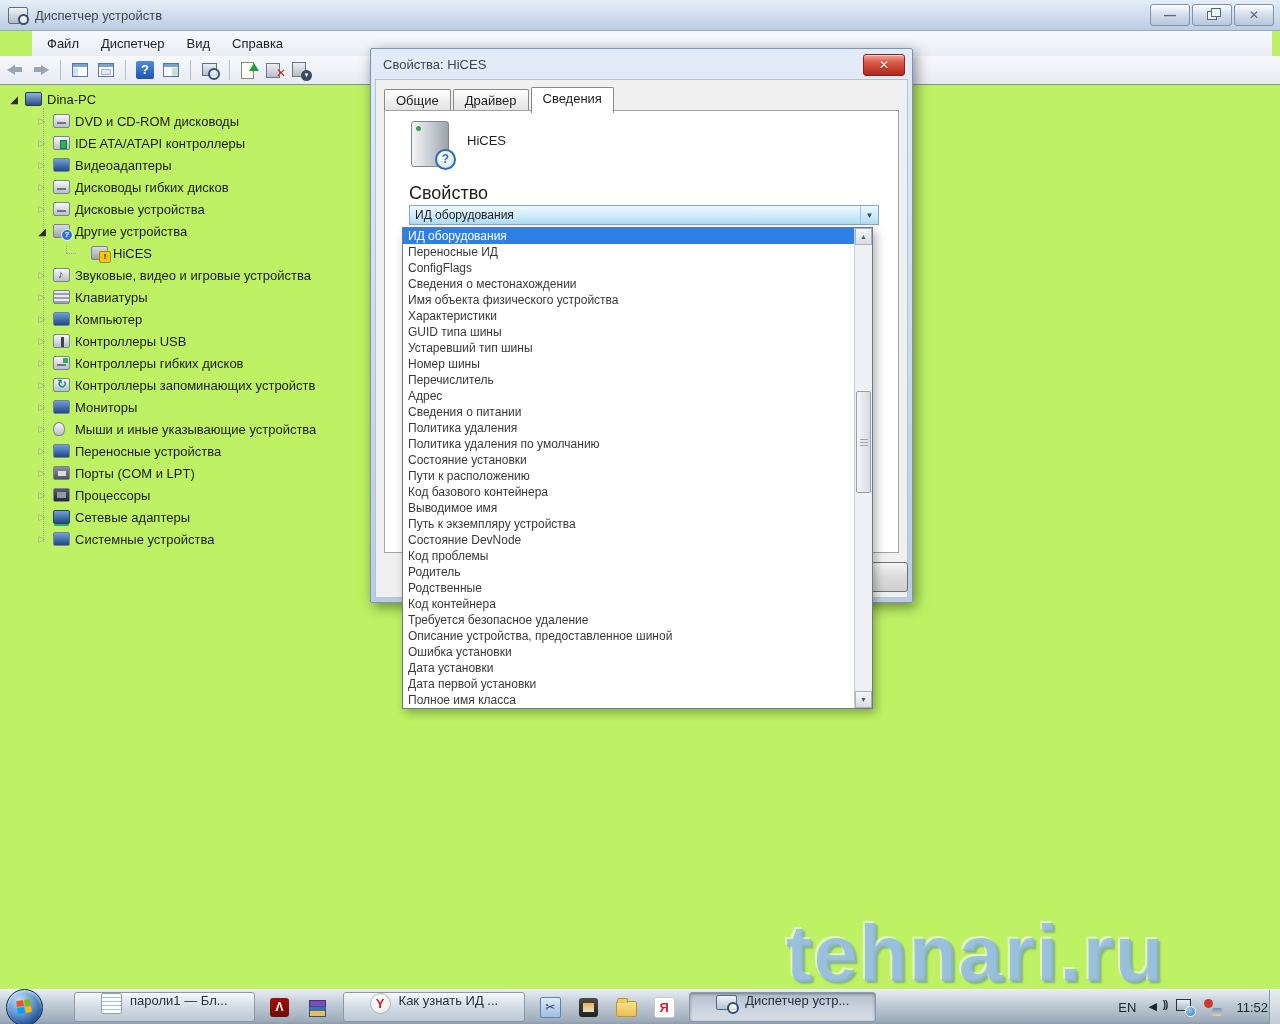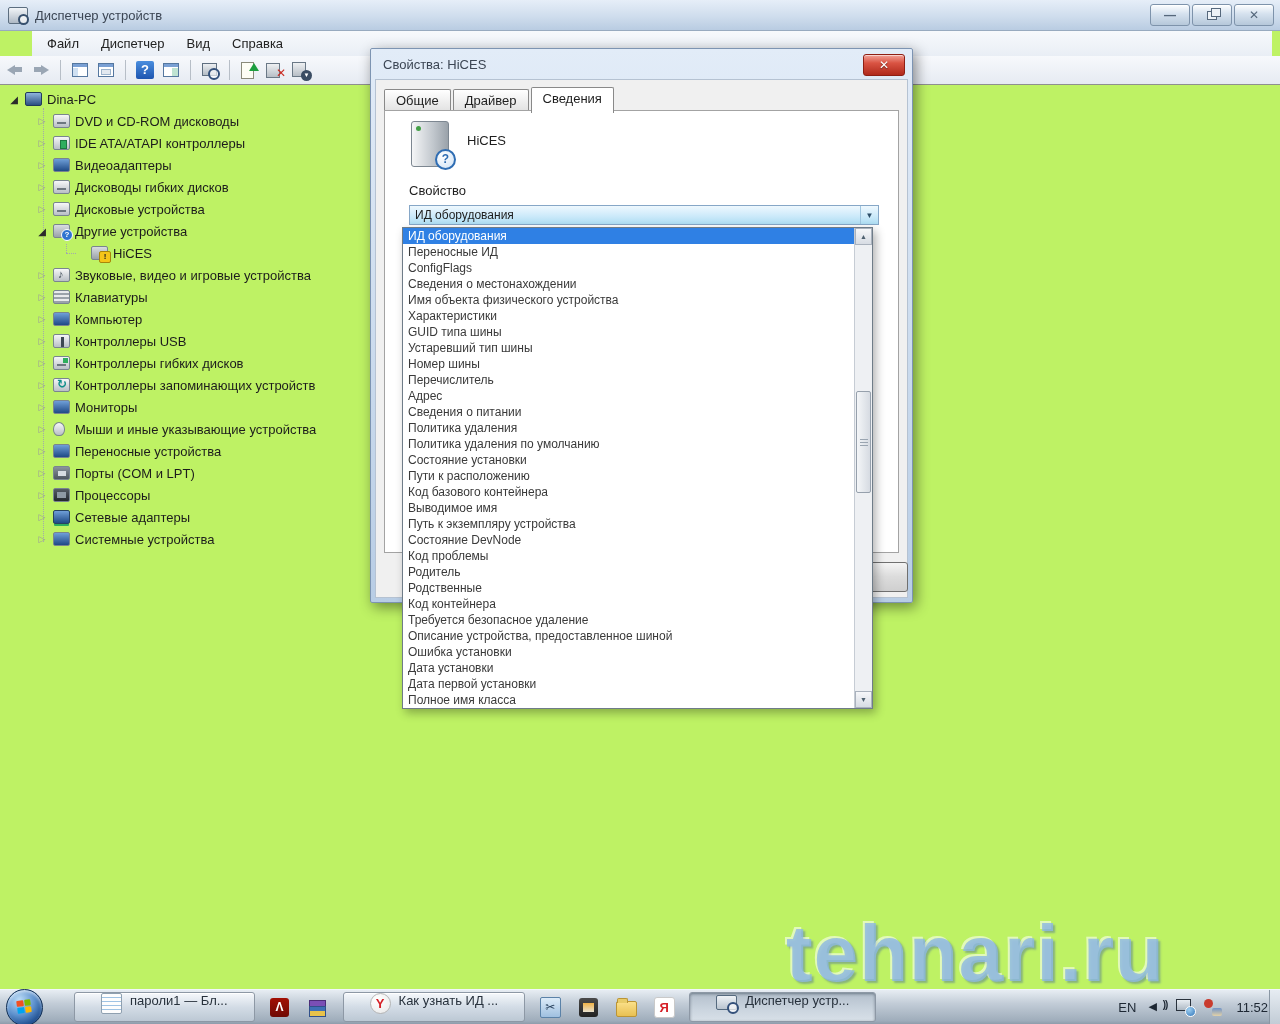--- a/index.html
+++ b/index.html
@@ -106,21 +106,21 @@
     border-radius:2px 2px 0 0;margin-right:2px;position:relative;}
   .tab.active{height:25px;background:#fff;z-index:5;margin-bottom:-1px;}
   .tabpage{position:absolute;left:8px;right:8px;top:30px;bottom:44px;background:#fff;border:1px solid #a3a3a3;}
   .dev-icon{position:absolute;left:26px;top:10px;width:36px;height:44px;
     background:linear-gradient(90deg,#f5f6f7,#c0c6cc 60%,#9aa2aa);border:1px solid #7d8archive;border:1px solid #7d8791;border-radius:3px;}
   .dev-icon::before{content:"";position:absolute;left:4px;top:4px;width:5px;height:5px;border-radius:50%;background:#43a047;}
   .dev-icon::after{content:"?";position:absolute;right:-8px;bottom:-4px;width:17px;height:17px;border-radius:50%;
     background:radial-gradient(circle at 35% 30%,#fff,#cfe2f5);border:2px solid #2f6db3;color:#2f6db3;
     font-weight:bold;font-size:12px;text-align:center;line-height:17px;}
   .dev-name{position:absolute;left:82px;top:22px;font-size:13px;color:#1e1e1e;}
-  .prop-label{position:absolute;left:24px;top:72px;font-size:13px;color:#1e1e1e;}
+  .prop-label{position:absolute;left:24px;top:72px;font-size:18px;color:#1e1e1e;}
   .combo{position:absolute;left:24px;top:94px;width:470px;height:20px;border:1px solid #86a7c7;
     background:linear-gradient(#eef8fe,#cdeafa 55%,#aeddf2);display:flex;align-items:center;box-sizing:border-box;}
   .combo-text{font-size:12px;color:#1e1e1e;padding-left:5px;flex:1;}
   .combo-btn{width:17px;align-self:stretch;display:flex;align-items:center;justify-content:center;
     border-left:1px solid #9fc5df;color:#2c4d68;font-size:8px;}
   .okbtn{position:absolute;left:472px;top:482px;width:58px;height:28px;border:1px solid #707070;border-radius:3px;
     background:linear-gradient(#f4f4f4,#dcdcdc 48%,#cfcfcf);z-index:1;}
 
   
   .ddlist{position:absolute;left:402px;top:227px;width:471px;height:482px;background:#fff;

